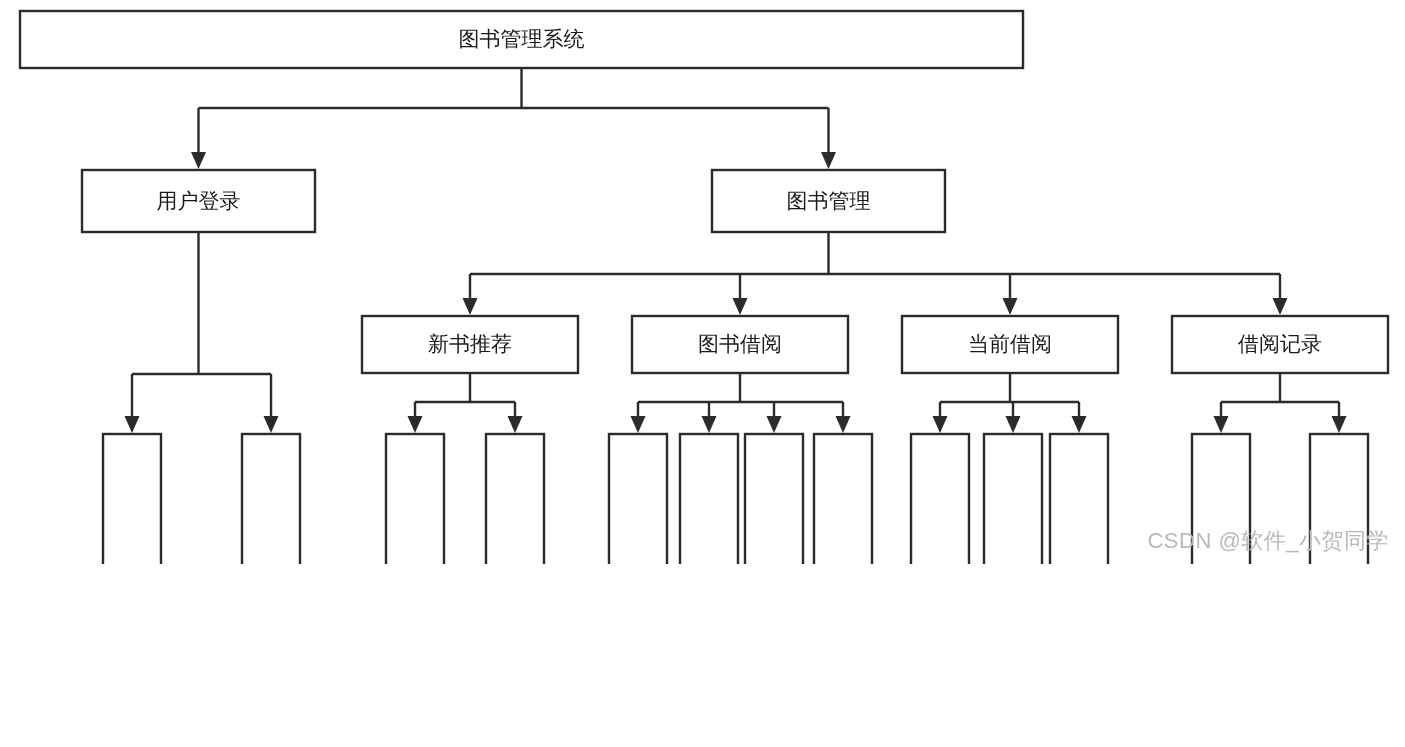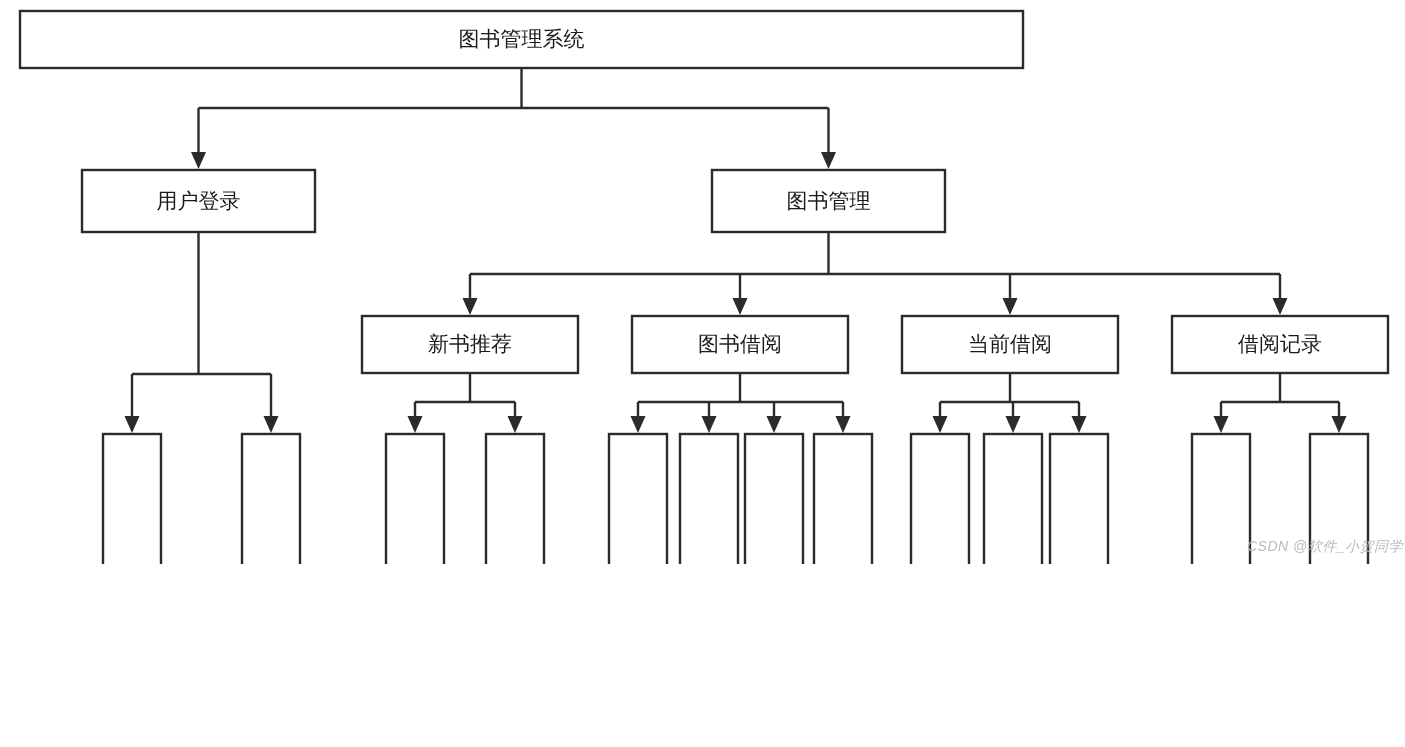--- a/index.html
+++ b/index.html
@@ -57,28 +57,27 @@
     text-orientation: upright;
     font-family: "Liberation Sans", "DejaVu Sans", sans-serif;
     font-size: 20px;
     line-height: 1.35;
     letter-spacing: 3px;
     color: #1a1a1a;
     white-space: nowrap;
   }
   .watermark {
     position: absolute;
-    right: 2px;
+    right: 16px;
     bottom: 8px;
     font-family: "Liberation Sans", "DejaVu Sans", sans-serif;
-    font-size: 14px;
+    font-size: 22px;
     color: #b9b9b9;
     letter-spacing: 0.5px;
     user-select: none;
-    font-style: italic;
   }
 </style>
 </head>
 <body>
 
 <div id="page">
 
   <svg class="diagram" viewBox="0 0 1405 747">
     <g id="connectors-layer">
         <path d="M 521.5 68 L 521.5 108" class="connector"></path>

